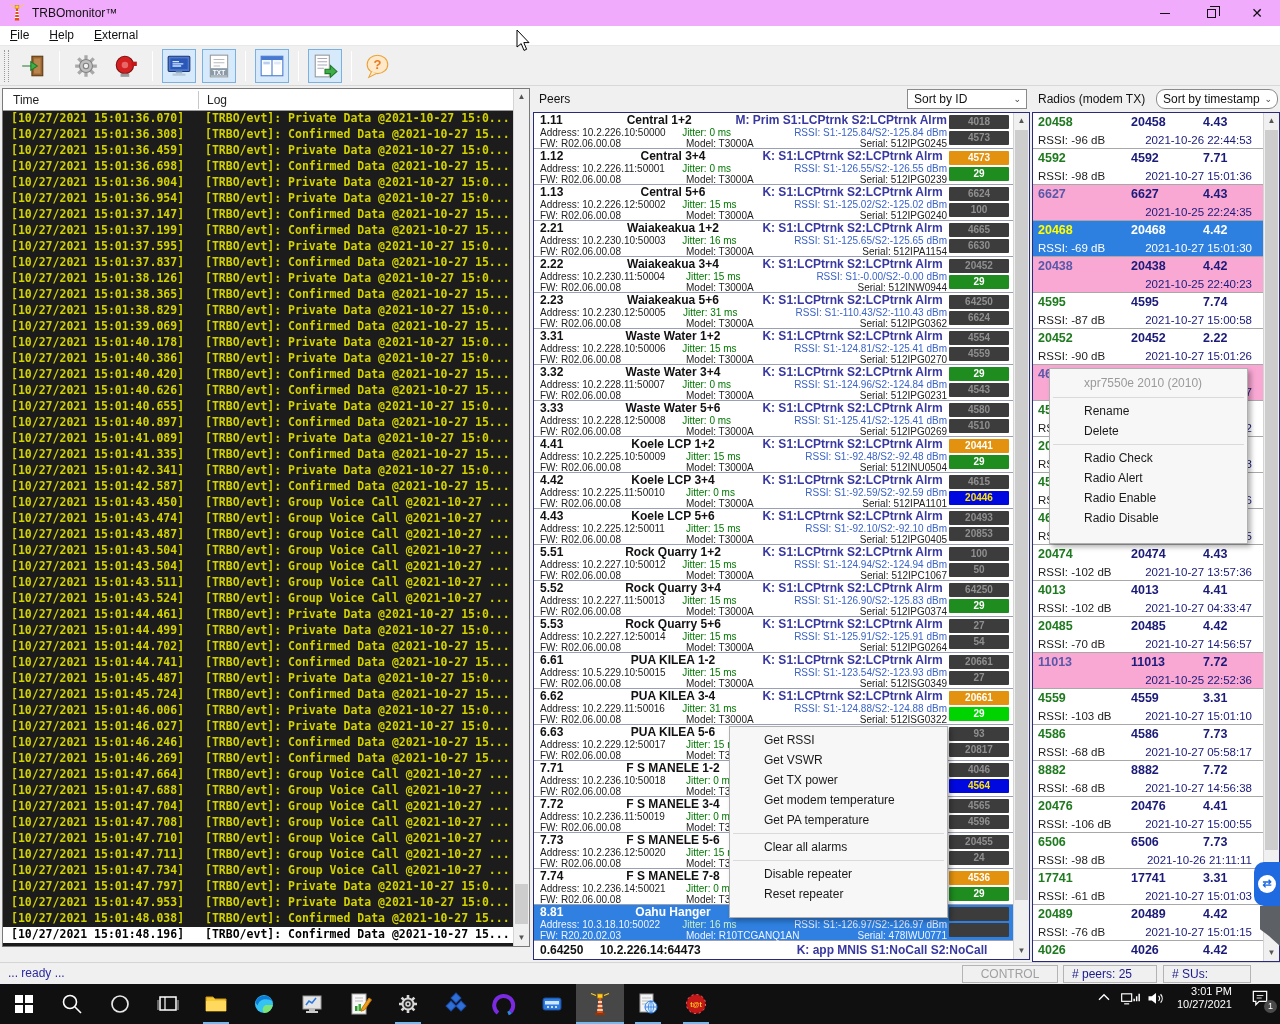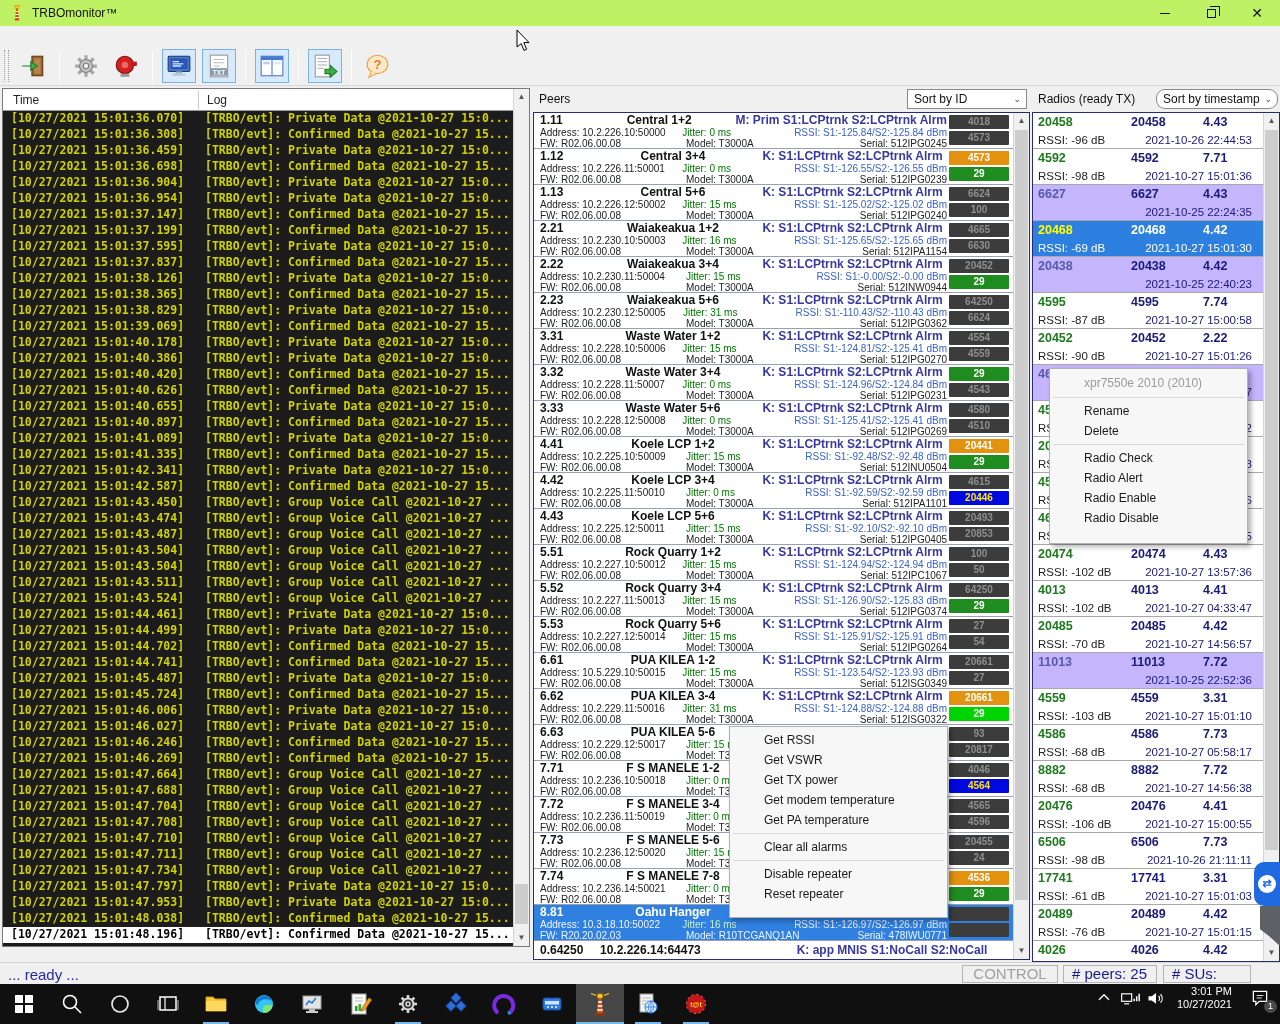--- a/index.html
+++ b/index.html
@@ -1,20 +1,20 @@
 <!DOCTYPE html>
 <html><head>
 <meta charset="utf-8">
 <style>
   * { margin:0; padding:0; box-sizing:border-box; }
   html,body { width:1280px; height:1024px; overflow:hidden; font-family:"Liberation Sans",sans-serif; background:#f0f0f0; }
   .app { position:relative; width:1280px; height:1024px; }
 
   
-  .titlebar { position:absolute; left:0; top:0; width:1280px; height:26px; background:#bef264; display:flex; align-items:center; }
+  .titlebar { position:absolute; left:0; top:0; width:1280px; height:26px; background:#f0abfc; display:flex; align-items:center; }
   .title-icon { margin:0 6px 0 8px; width:18px; height:18px; }
   .title-text { font-size:12px; color:#111; }
   .wctl { position:absolute; right:0; top:0; display:flex; }
   .wbtn { width:46px; height:26px; display:flex; align-items:center; justify-content:center; color:#111; font-size:14px; }
   .g-min { width:10px; height:1px; background:#111; }
   .g-rest { width:9px; height:9px; border:1px solid #111; position:relative; }
   .g-rest:before { content:""; position:absolute; left:2px; top:-4px; width:9px; height:9px; border:1px solid #111; border-left:none; border-bottom:none; }
 
   
   .menubar { position:absolute; left:0; top:26px; width:1280px; height:20px; background:#fff; display:flex; font-size:12px; border-bottom:1px solid #e8e8e8; }
@@ -80,36 +80,36 @@
   .radios-panel { position:absolute; left:1032px; top:88px; width:248px; height:874px; }
   .radios-list { position:absolute; left:0; top:24px; width:248px; height:850px; background:#fff; border:1px solid #2a2a7a; overflow:hidden; }
   .radio-row { height:36px; border-bottom:1px solid #a8a8a8; padding-right:17px; background:#fff; }
   .r1 { display:flex; height:18px; align-items:center; font-weight:bold; font-size:12.5px; white-space:nowrap; }
   .rlid { width:98px; padding-left:5px; color:#1e7a1e; }
   .rrid { width:62px; color:#1a1a78; }
   .rpeer { color:#1a1a78; margin-left:10px; }
   .r2 { display:flex; height:17px; align-items:center; font-size:11.5px; white-space:nowrap; }
   .rrssi { flex:1; padding-left:5px; color:#222; }
   .rts { color:#1a1a78; padding-right:10px; }
-  .radio-row.gray { background:#c4b5fd; }
+  .radio-row.gray { background:#f9a8d4; }
   .radio-row.gray .rlid { color:#5858a8; }
   .radio-row.sel { background:#2e80e0; }
   .radio-row.sel .rlid { color:#ffff00; }
   .radio-row.sel .rrid,.radio-row.sel .rpeer,.radio-row.sel .rts,.radio-row.sel .rrssi { color:#fff; }
 
   
   .ctx { position:absolute; background:#f7f7f7; border:1px solid #b0b0b0; box-shadow:3px 3px 5px rgba(0,0,0,.3); z-index:50; font-size:12px; color:#1a1a1a; padding:3px 0; }
   .ctx .item { height:20px; line-height:20px; padding-left:34px; }
   .ctx .title { height:22px; line-height:22px; padding-left:34px; color:#9a9a9a; }
   .ctx .sepl { border-top:1px solid #dadada; margin:3px 3px; }
   .peer-menu { left:729px; top:726px; width:219px; height:192px; }
   .radio-menu { left:1049px; top:368px; width:199px; height:176px; }
 
   
-  .statusbar { position:absolute; left:0; top:962px; width:1280px; height:22px; background:#f0f0f0; border-top:1px solid #d4d4d4; font-size:15px; }
+  .statusbar { position:absolute; left:0; top:962px; width:1280px; height:22px; background:#f0f0f0; border-top:1px solid #d4d4d4; font-size:12px; }
   .ready { position:absolute; left:8px; top:3px; color:#2a2aa0; }
   .sbox { position:absolute; top:2px; height:18px; border:1px solid #b4b4b4; background:#f0f0f0; line-height:16px; padding:0 8px; color:#1a1a8c; }
   .sbox.dis { color:#a0a0a0; }
 
   
   .taskbar { position:absolute; left:0; top:984px; width:1280px; height:40px; background:#101010; display:flex; z-index:60; }
   .slot { width:48px; height:40px; position:relative; display:flex; align-items:center; justify-content:center; }
   .slot.active { background:#474747; }
   .slot .ind { position:absolute; bottom:0; left:11px; width:26px; height:2px; background:#76b9ed; }
   .slot.active .ind { left:0; width:48px; }
@@ -145,20 +145,25 @@
       <div class="wbtn">
           <div class="g-min"></div>
         </div>
       <div class="wbtn">
           <div class="g-rest"></div>
         </div>
       <div class="wbtn">✕</div>
     </div>
   </div>
 
+  <div class="menubar" id="menubar">
+      <div class="menu-item"><u>F</u>ile</div>
+      <div class="menu-item"><u>H</u>elp</div>
+      <div class="menu-item"><u>E</u>xternal</div>
+    </div>
 
   <div class="toolbar" id="toolbar">
       <div class="grip"></div>
       <div class="tbtn">
         <svg width="26" height="26" viewBox="0 0 24 24">
           <rect x="11" y="3" width="10" height="18" fill="#9a6430" stroke="#5a3a14"></rect>
           <rect x="13" y="5" width="6" height="14" fill="#b9854e"></rect>
           <path d="M2 12 h8 v-4 l6 4 -6 4 v-4 z" fill="#3fae49" stroke="#1d7a26"></path>
         </svg>
       </div>
@@ -945,21 +950,21 @@
       </div>
       <div class="sb" style="right:0; top:0; width:16px; height:846px;">
         <div class="ar" style="top:0;">▲</div>
         <div class="thumb" style="top:17px; height:770px;"></div>
         <div class="ar" style="bottom:0;">▼</div>
       </div>
     </div>
   </div>
 
   <div class="radios-panel">
-    <span class="panel-title">Radios (ready TX)</span>
+    <span class="panel-title">Radios (modem TX)</span>
     <div class="dropdown" style="left:124px; width:122px;border-radius:9px;">
       <span>Sort by timestamp</span><span class="chev">⌄</span>
     </div>
     <div class="radios-list">
       <div id="radio-rows">
           <div class="radio-row">
             <div class="r1">
               <span class="rlid">20458</span>
               <span class="rrid">20458</span>
               <span class="rpeer">4.43</span>

